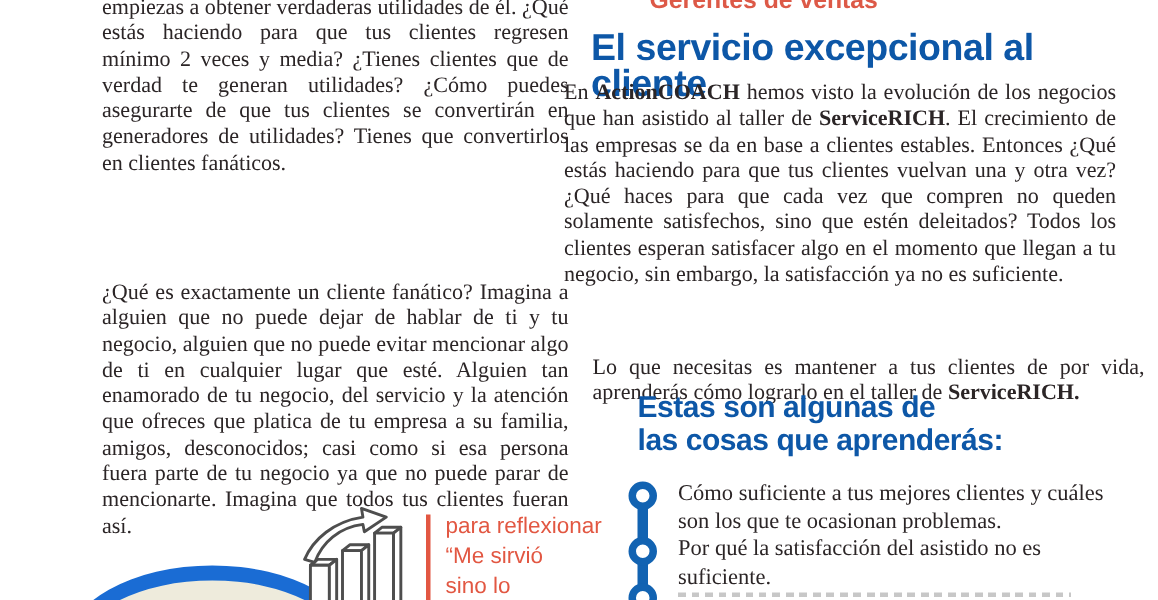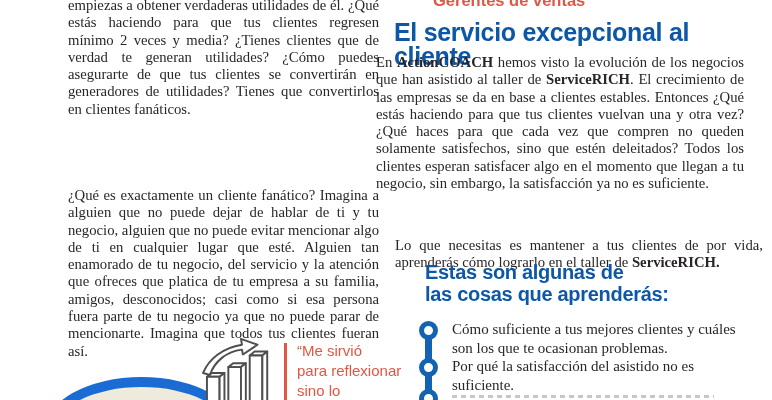--- a/index.html
+++ b/index.html
@@ -93,22 +93,22 @@
       <polygon points="50,20 55,16 68,16 63,20"></polygon>
       <rect x="50" y="20" width="13" height="52"></rect>
       <polygon points="63,20 68,16 68,70 63,74"></polygon>
       <path d="M2 38 C8 24 22 12 42 9 L41 3 L58 9 L43 19 L42 14 C26 16 14 26 9 40 Z"></path>
     </g>
   </svg>
 
   <div class="abs quote-bar" style="left:284px; top:343px; height:57px;"></div>
 
   <div class="abs quote" style="left:297px; top:341px;">
+    <span>para reflexionar</span>
     <span>“Me sirvió</span>
-    <span>para reflexionar</span>
     <span>sino lo</span>
   </div>
 
   <div class="abs kicker" style="left:433px; top:-10px;">Gerentes de ventas</div>
 
   <h1 class="abs h-blue" style="left:394px; top:20px; font-size:25px; line-height:24px;">El servicio excepcional al cliente</h1>
 
   <p class="abs body-text" style="left:376px; top:54px; width:368px;">
     <span>En </span><span class="b">ActionCOACH</span><span> hemos visto la evolución de los negocios que han asistido al taller de </span><span class="b">ServiceRICH</span><span>. El crecimiento de las empresas se da en base a clientes estables. Entonces ¿Qué estás haciendo para que tus clientes vuelvan una y otra vez? ¿Qué haces para que cada vez que compren no queden solamente satisfechos, sino que estén deleitados? Todos los clientes esperan satisfacer algo en el momento que llegan a tu negocio, sin embargo, la satisfacción ya no es suficiente.</span>
   </p>

